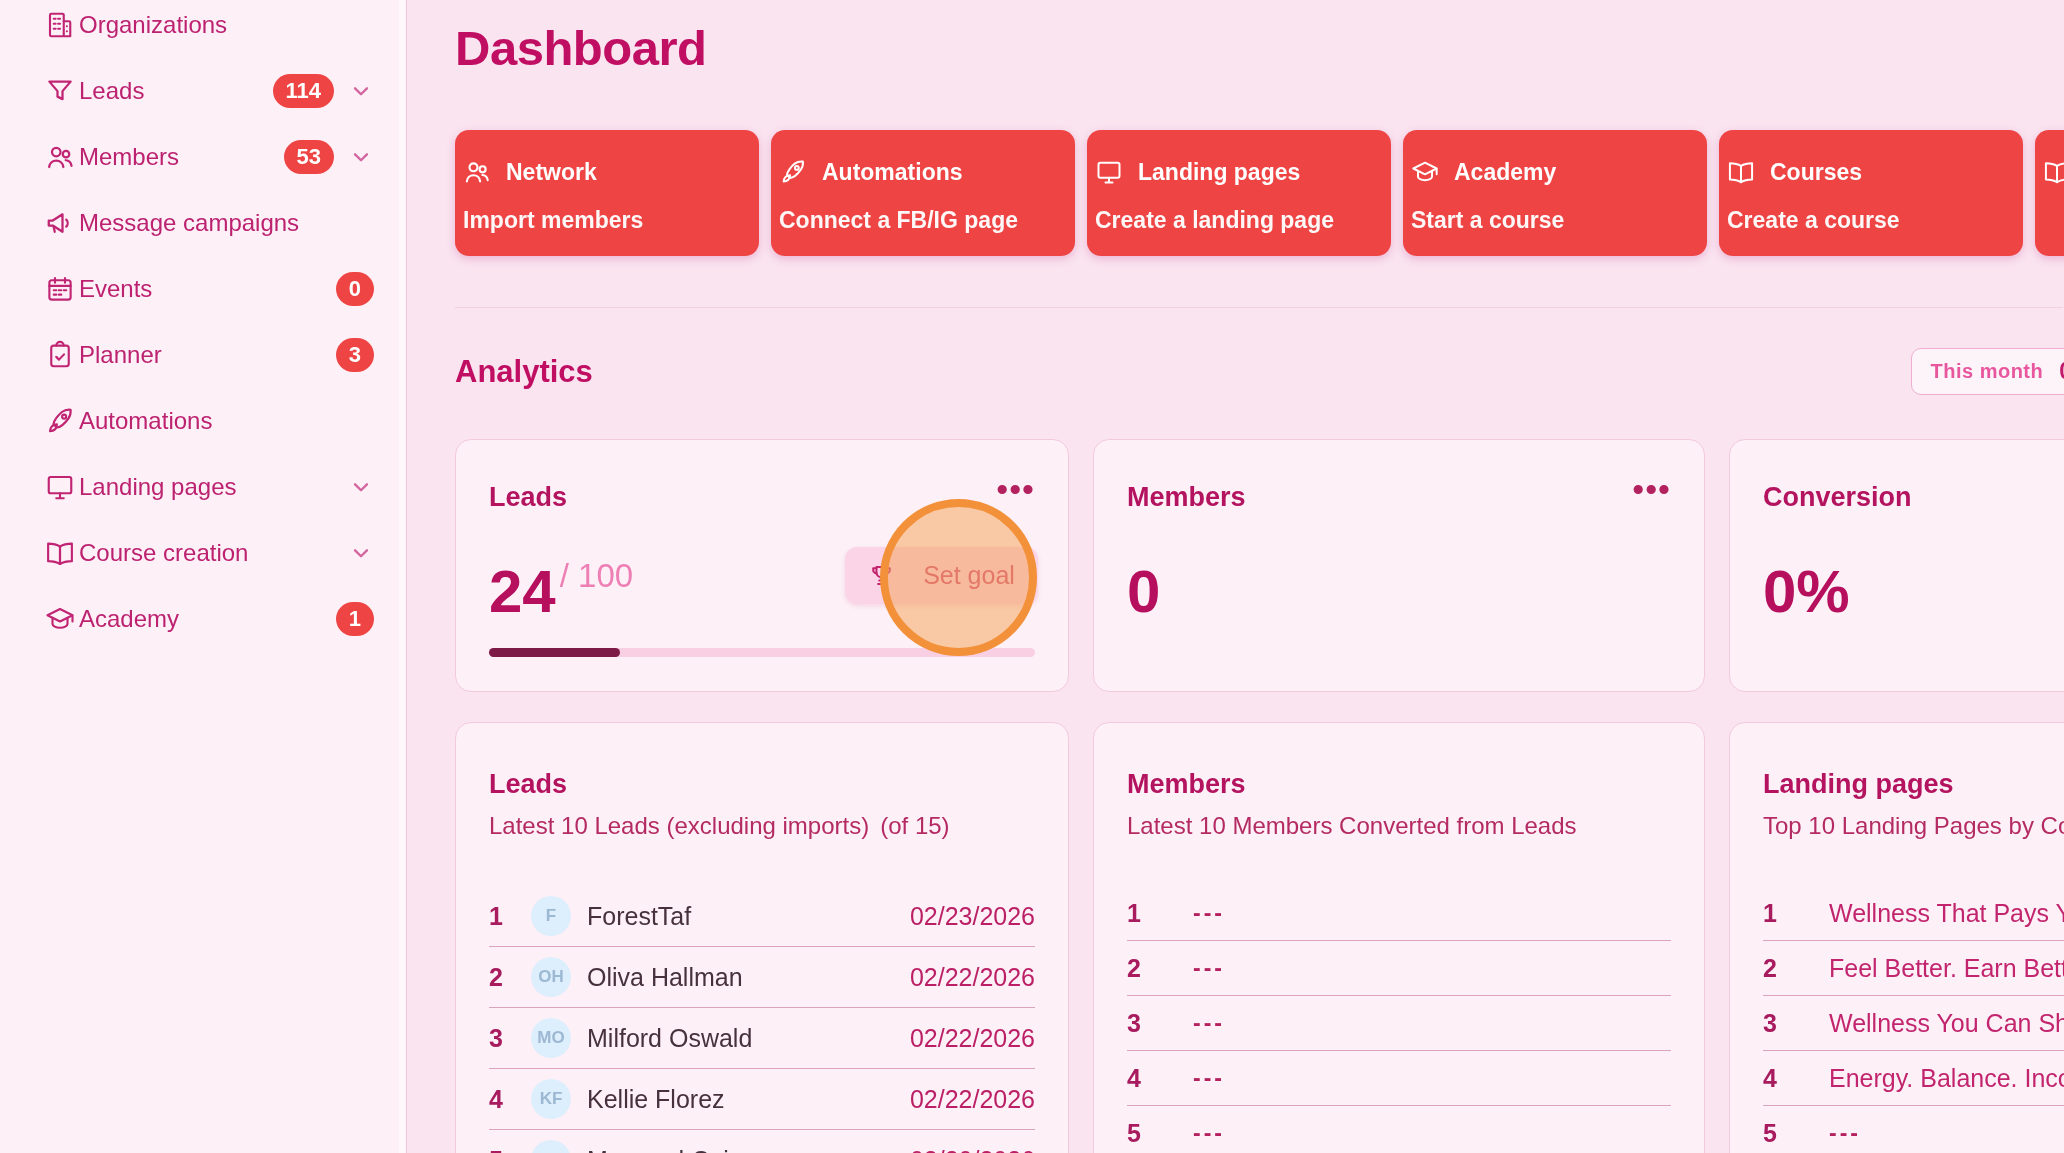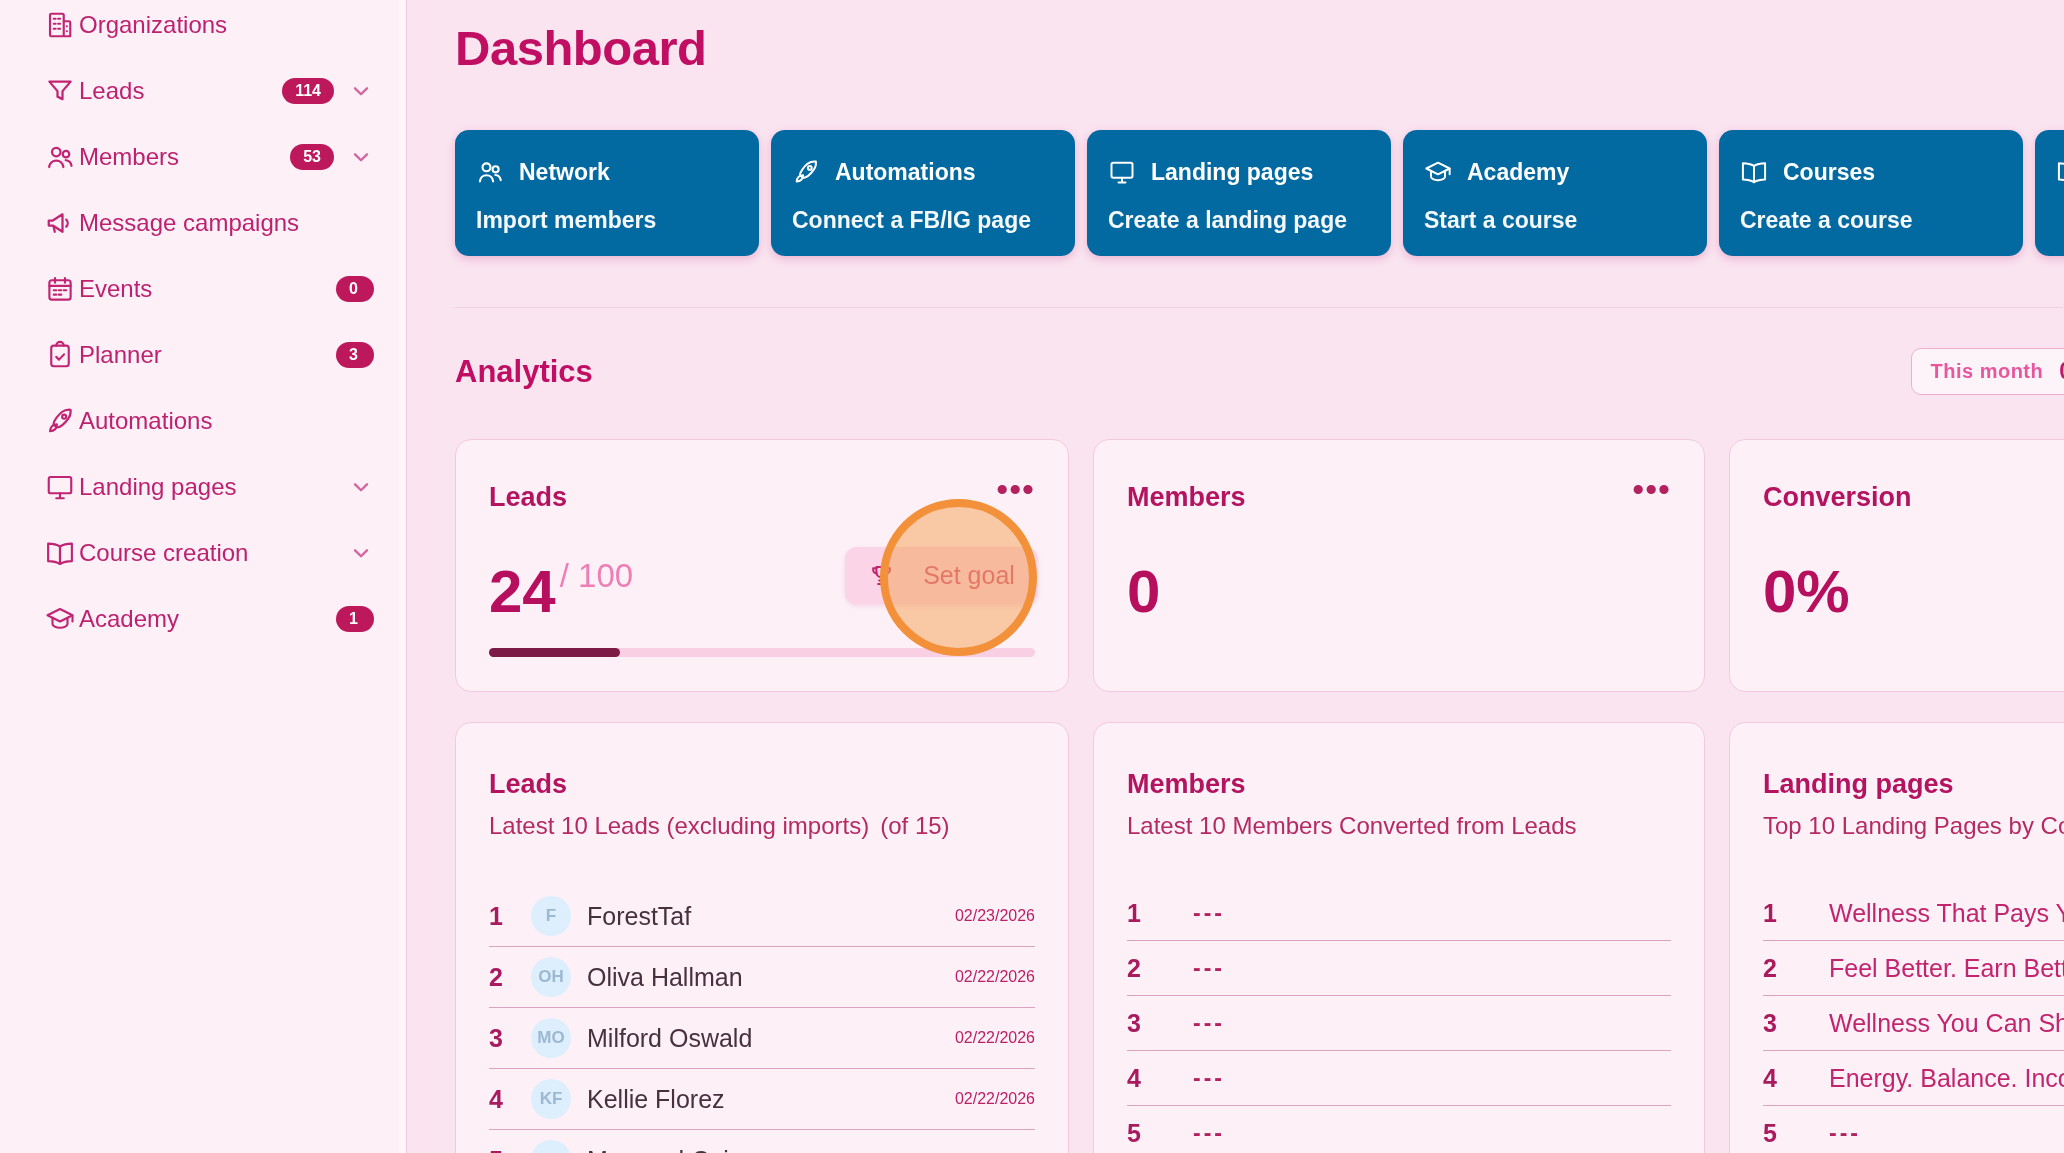--- a/index.html
+++ b/index.html
@@ -25,40 +25,40 @@
   }
   .nav { list-style:none; margin-top:-8px; }
   .nav-item {
     height:66px; display:flex; align-items:center;
     padding:0 32px 0 45px; cursor:pointer;
   }
   .nav-icon { width:30px; height:30px; color:#c02473; flex-shrink:0; display:flex; align-items:center; }
   .nav-icon svg { width:30px; height:30px; }
   .nav-label { margin-left:4px; font-size:24px; color:#bc2270; flex:1; white-space:nowrap; }
   .badge {
-    background:#be185d; color:#fff; font-weight:bold; font-size:16px;
-    border-radius:999px; padding:4px 13px; min-width:38px; text-align:left;
+    background:#ef4444; color:#fff; font-weight:bold; font-size:22px;
+    border-radius:999px; padding:4px 13px; min-width:38px; text-align:right;
     margin-left:auto;
   }
   .chevron { color:#d3659f; margin-left:14px; display:flex; }
   .chevron svg { width:26px; height:26px; }
   .nav-item.no-badge .chevron { margin-left:auto; }
 
   
   .main { flex:1; overflow:hidden; padding-left:48px; position:relative; }
   .page-title {
     margin-top:20px; font-size:49px; font-weight:bold;
     color:#c00f63; letter-spacing:-0.5px;
   }
 
   .quick-row { display:flex; gap:12px; margin-top:54px; width:1910px; }
   .qcard {
     width:304px; height:126px; flex-shrink:0;
-    background:#0369a1; border-radius:14px; color:#fff;
-    padding:28px 21px; cursor:pointer;
+    background:#ef4444; border-radius:14px; color:#fff;
+    padding:28px 8px; cursor:pointer;
     box-shadow:0 3px 8px rgba(196,44,128,0.25);
   }
   .qtop { display:flex; align-items:center; gap:15px; }
   .qicon { width:28px; height:28px; display:flex; }
   .qicon svg { width:28px; height:28px; }
   .qlabel { font-size:23px; font-weight:bold; white-space:nowrap; }
   .qsub { margin-top:21px; font-size:23px; font-weight:bold; opacity:.96; white-space:nowrap; }
 
   .section-divider { border:none; border-top:1px solid #eed0e0; margin-top:51px; width:1608px; }
 
@@ -117,21 +117,21 @@
   .lead-row { height:61px; cursor:pointer; }
   .plain-row { height:55px; }
   .rank { font-size:25px; font-weight:bold; color:#a81b5e; width:30px; flex-shrink:0; }
   .avatar {
     width:40px; height:40px; border-radius:50%; background:#ddeefc;
     color:#9db8d2; font-size:17px; font-weight:bold;
     display:flex; align-items:center; justify-content:center;
     margin:0 16px 0 12px; flex-shrink:0;
   }
   .lead-name { font-size:25px; color:#46313d; white-space:nowrap; }
-  .lead-date { margin-left:auto; font-size:16px; color:#bb2066; }
+  .lead-date { margin-left:auto; font-size:25px; color:#bb2066; }
   .dash-val { font-size:23px; font-weight:bold; color:#b3215f; letter-spacing:3px; margin-left:36px; }
   .lp-name { font-size:25px; color:#c2256e; margin-left:36px; white-space:nowrap; cursor:pointer; }
 </style>
 </head>
 <body>
 
 <svg width="0" height="0" style="position:absolute">
   <defs>
     <g id="i-building" fill="none" stroke="currentColor" stroke-width="1.7" stroke-linecap="round" stroke-linejoin="round">
       <rect x="4" y="3" width="11" height="18" rx="1"></rect>

